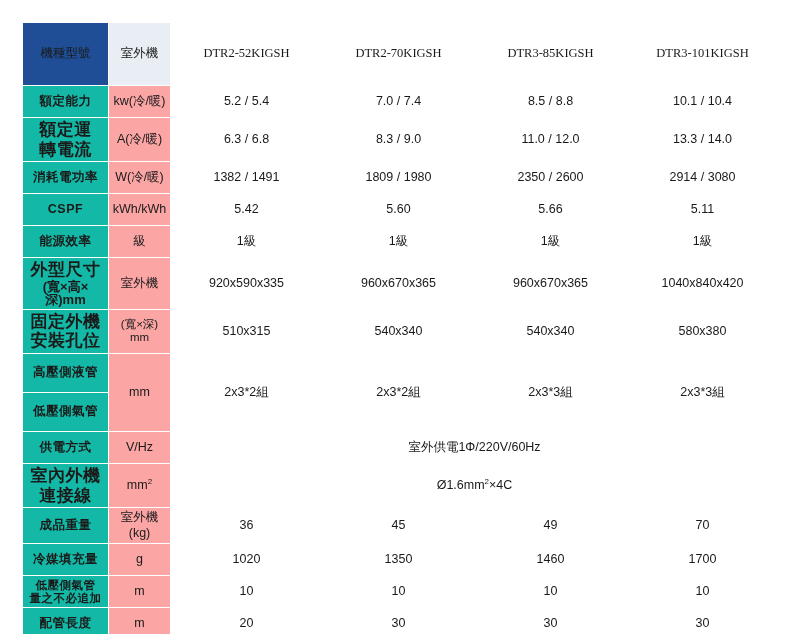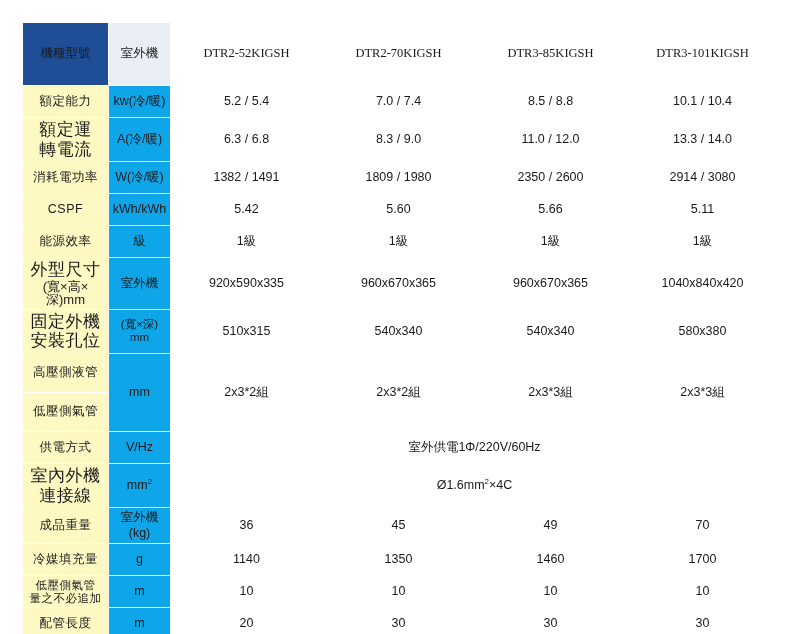--- a/index.html
+++ b/index.html
@@ -37,28 +37,28 @@
   }
   
   col.c0 { width: 86px; }
   col.c1 { width: 62px; }
   col.c2 { width: 152px; }
   col.c3 { width: 152px; }
   col.c4 { width: 152px; }
   col.c5 { width: 152px; }
 
   td.label {
-    background: #fef9c3;
+    background: #14b8a6;
     color: #ffffff;
     font-size: 12.5px;
-    font-weight: normal;
+    font-weight: bold;
     letter-spacing: 0.5px;
   }
   td.unit {
-    background: #0ea5e9;
+    background: #fca5a5;
     color: #1a1a1a;
     font-size: 11.5px;
   }
   td.head {
     background: #1f4e96;
     color: #ffffff;
     font-size: 14px;
   }
   td.headsub {
     background: #e9eef5;
@@ -222,21 +222,21 @@
         <td class="unit">室外機(kg)</td>
         <td class="value">36</td>
         <td class="value">45</td>
         <td class="value">49</td>
         <td class="value">70</td>
       </tr>
 
       <tr class="datarow">
         <td class="label">冷媒填充量</td>
         <td class="unit">g</td>
-        <td class="value">1140</td>
+        <td class="value">1020</td>
         <td class="value">1350</td>
         <td class="value">1460</td>
         <td class="value">1700</td>
       </tr>
 
       <tr class="datarow">
         <td class="label">
           <span class="lbl2" style="font-size:11.5px">低壓側氣管</span>
           <span class="lbl2" style="font-size:11.5px">量之不必追加</span>
         </td>

